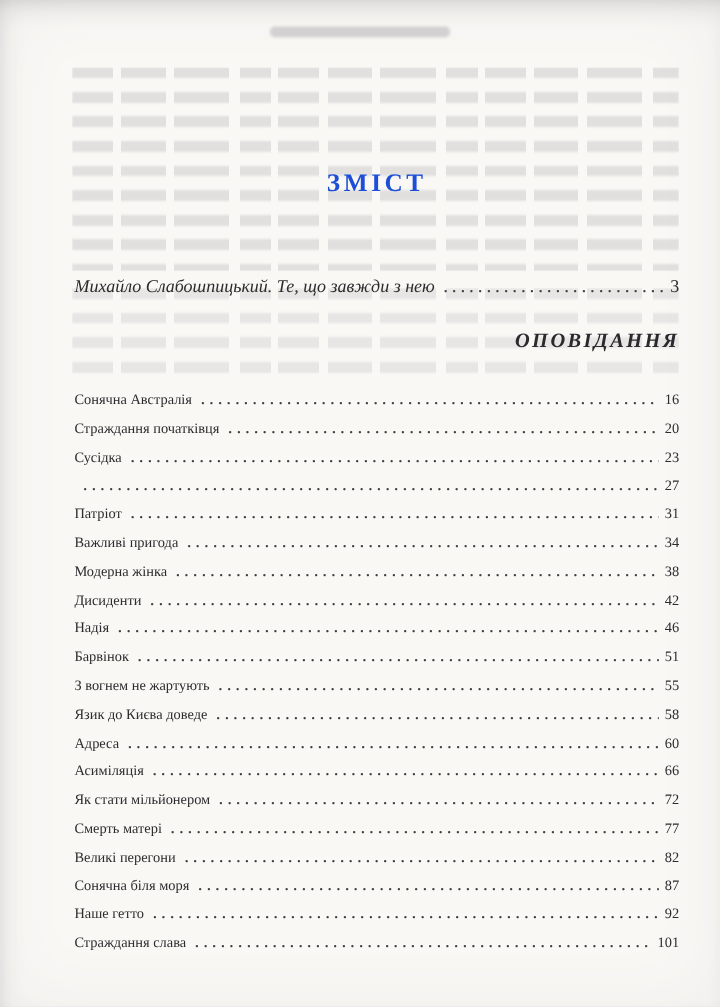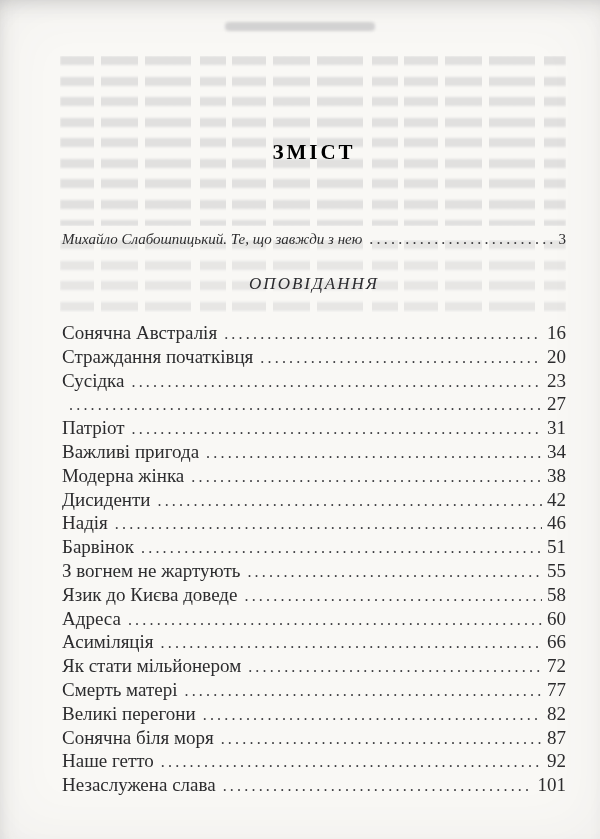--- a/index.html
+++ b/index.html
@@ -61,26 +61,26 @@
     position: relative;
     z-index: 2;
     padding: 0 34px 0 62px;
   }
   .toc-title {
     margin: 140px 0 0 0;
     text-align: center;
     font-size: 21px;
     font-weight: bold;
     letter-spacing: 3px;
-    color: #000000;
+    color: #1d4ed8;
   }
   .toc-row {
     display: flex;
     align-items: baseline;
-    font-size: 19px;
+    font-size: 12px;
     height: 23.8px;
     line-height: 23.8px;
     white-space: nowrap;
   }
   .toc-row.preface {
     margin-top: 63px;
     font-size: 15px;
     height: 22px;
     line-height: 22px;
   }
@@ -97,23 +97,23 @@
     content: "......................................................................................................................";
     letter-spacing: 3.2px;
     font-size: 16px;
   }
   .entry-page {
     flex: 0 0 auto;
     text-align: right;
   }
   .section-heading {
     margin: 24px 0 0 0;
-    text-align: center;
+    text-align: right;
     font-size: 17px;
-    font-weight: normal;
+    font-weight: bold;
     font-style: italic;
     letter-spacing: 2px;
     color: #2a2a2e;
   }
   .toc-list { margin-top: 27px; }
 </style>
 </head>
 <body>
 
 <div class="page">
@@ -240,19 +240,19 @@
     <span class="entry-page">87</span>
   </div>
 
   <div class="toc-row">
     <span class="entry-title">Наше гетто</span>
     <span class="leader"></span>
     <span class="entry-page">92</span>
   </div>
 
   <div class="toc-row">
-    <span class="entry-title">Незаслужена слава</span>
+    <span class="entry-title">Страждання слава</span>
     <span class="leader"></span>
     <span class="entry-page">101</span>
   </div>
 </div>
   </div>
 </div>
 
 </body></html>

